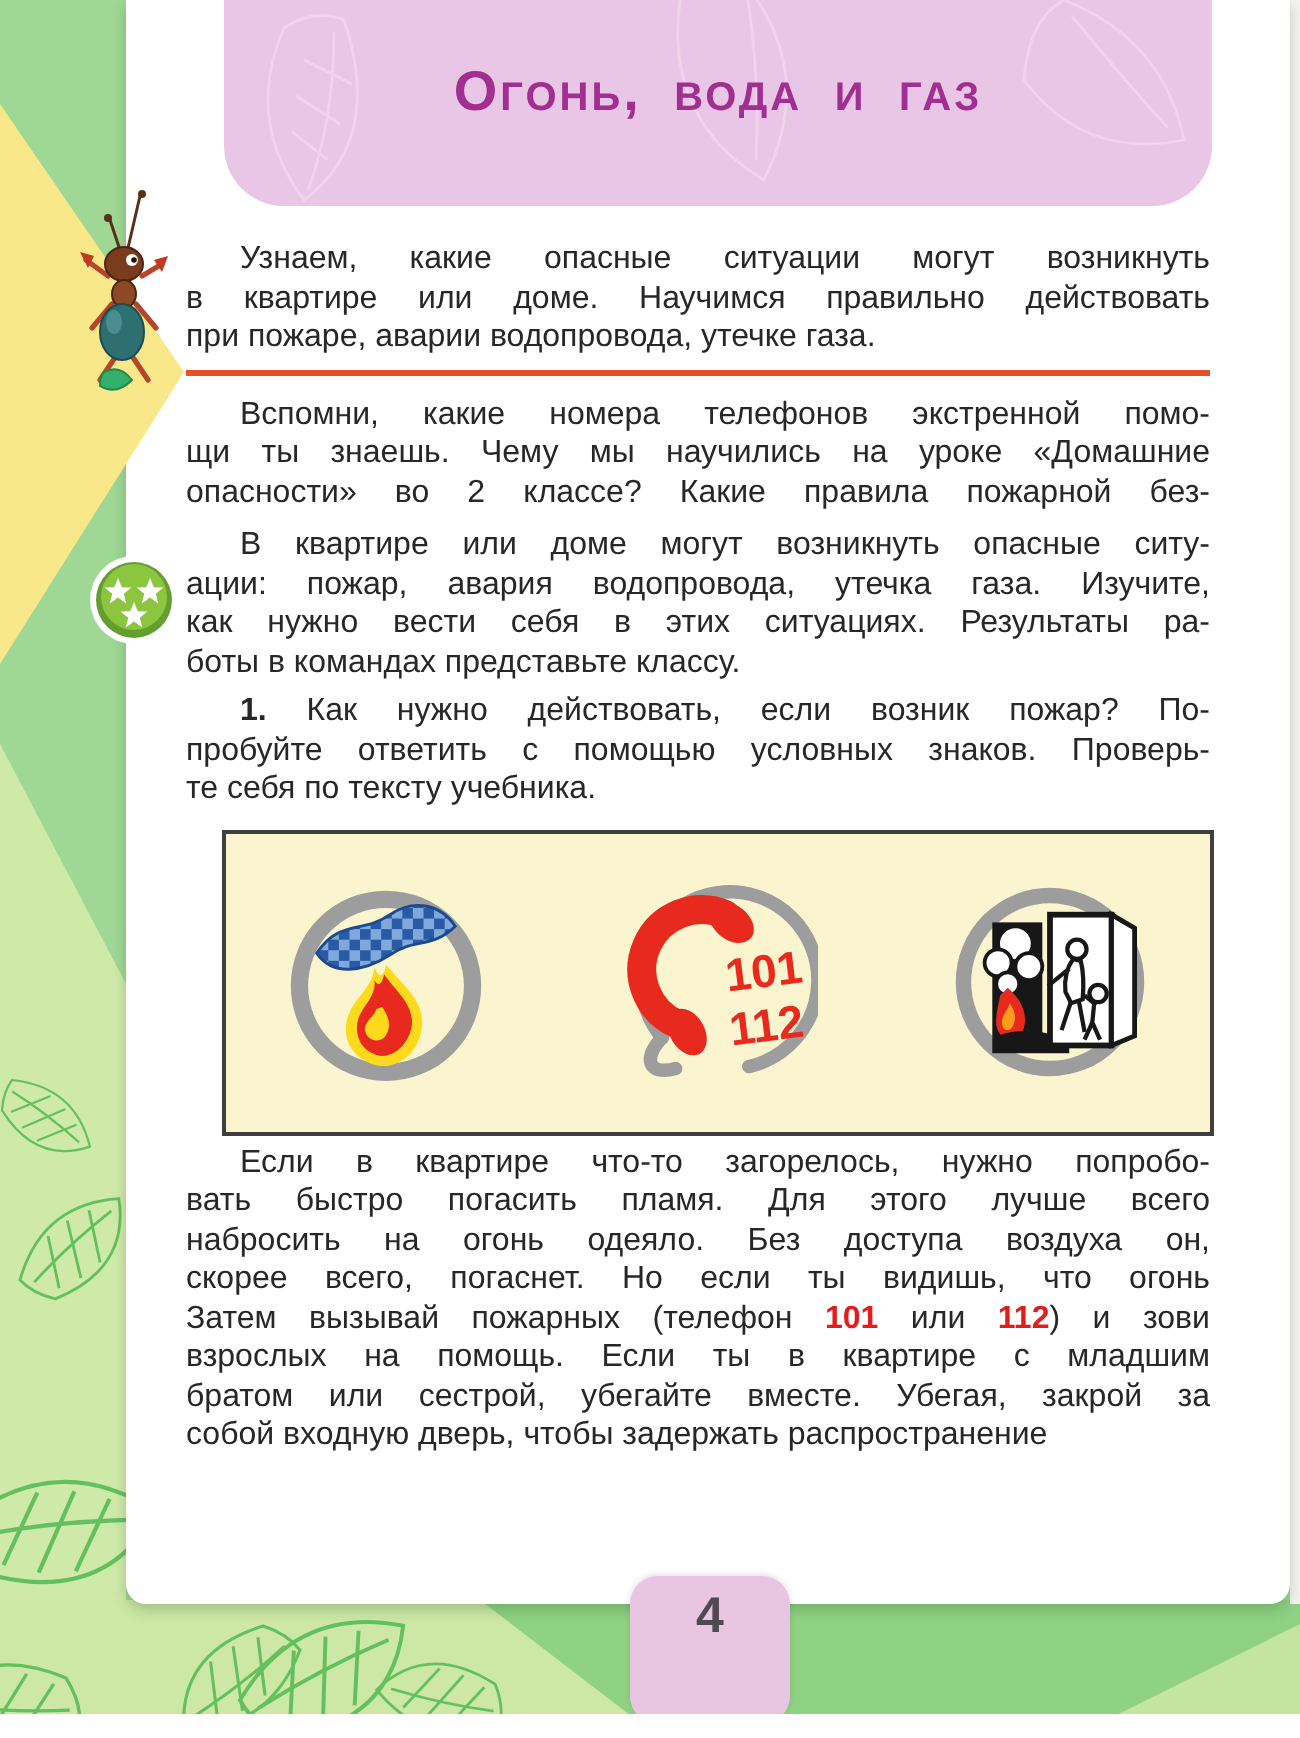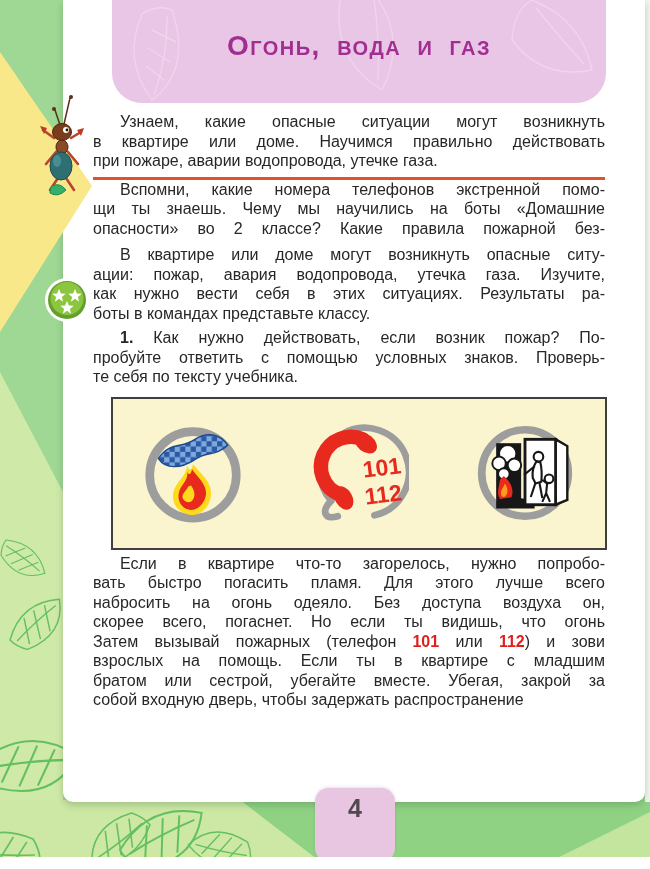--- a/index.html
+++ b/index.html
@@ -10,30 +10,30 @@
         border-radius:0 0 10px 10px;box-shadow:0 3px 7px rgba(40,80,40,.25);z-index:2;}
   .edge-strip{position:absolute;right:0;top:0;width:5px;height:802px;background:#f4f4f0;z-index:1;}
   
   .header-box{position:absolute;left:49px;top:0;width:494px;height:103px;background:#e9c6e5;
               border-radius:0 0 30px 30px;overflow:hidden;}
   .header-box svg{position:absolute;left:0;top:0;}
   .title{position:absolute;left:0;top:30px;width:100%;text-align:center;margin:0;
          font-variant-caps:small-caps;font-weight:bold;font-size:28px;letter-spacing:1.5px;
          word-spacing:7px;color:#a12e90;}
   
-  .content{position:absolute;left:30px;top:0;width:512px;padding-top:112px;color:#272727;
+  .content{position:absolute;left:30px;top:8px;width:512px;padding-top:112px;color:#272727;
            font-size:16px;line-height:19.5px;}
   .para{margin:0;}
   .line{text-align:justify;text-align-last:justify;white-space:normal;}
   .line.last{text-align-last:auto;}
   .line.first{text-indent:27px;}
   .line .bold{font-weight:bold;}
   .line .red{font-weight:bold;color:#e01f1d;}
   .rule{height:3px;background:#e3512a;margin:6px 0 0 0;border:none;}
-  .p-recall{margin-top:0;}
+  .p-recall{margin-top:10px;}
   .p-group{margin-top:7px;}
   .p-task{margin-top:5px;}
   .p-fire{margin-top:4px;}
   
   .icons-box{box-sizing:border-box;margin:10px 0 0 18px;width:496px;height:153px;
              background:#faf5cf;border:2px solid #3f3f3f;display:flex;align-items:center;
              justify-content:space-between;padding:0 30px;}
   
   .page-badge{position:absolute;left:315px;top:788px;width:80px;height:74px;background:#e8c5e1;
               border-radius:14px;z-index:3;text-align:center;box-shadow:0 -1px 3px rgba(90,40,80,.15);}
@@ -90,21 +90,21 @@
 
     <div class="content">
       <div class="para">
           <div class="line first">Узнаем, какие опасные ситуации могут возникнуть</div>
           <div class="line">в квартире или доме. Научимся правильно действовать</div>
           <div class="line last">при пожаре, аварии водопровода, утечке газа.</div>
         </div>
       <hr class="rule">
       <div class="para p-recall">
           <div class="line first">Вспомни, какие номера телефонов экстренной помо-</div>
-          <div class="line">щи ты знаешь. Чему мы научились на боты «Домашние</div>
+          <div class="line">щи ты знаешь. Чему мы научились на уроке «Домашние</div>
           <div class="line">опасности» во 2 классе? Какие правила пожарной без-</div>
         </div>
       <div class="para p-group">
           <div class="line first">В квартире или доме могут возникнуть опасные ситу-</div>
           <div class="line">ации: пожар, авария водопровода, утечка газа. Изучите,</div>
           <div class="line">как нужно вести себя в этих ситуациях. Результаты ра-</div>
           <div class="line last">боты в командах представьте классу.</div>
         </div>
       <div class="para p-task">
           <div class="line first"><span class="bold">1.</span><span>&nbsp;Как нужно действовать, если возник пожар? По-</span></div>

